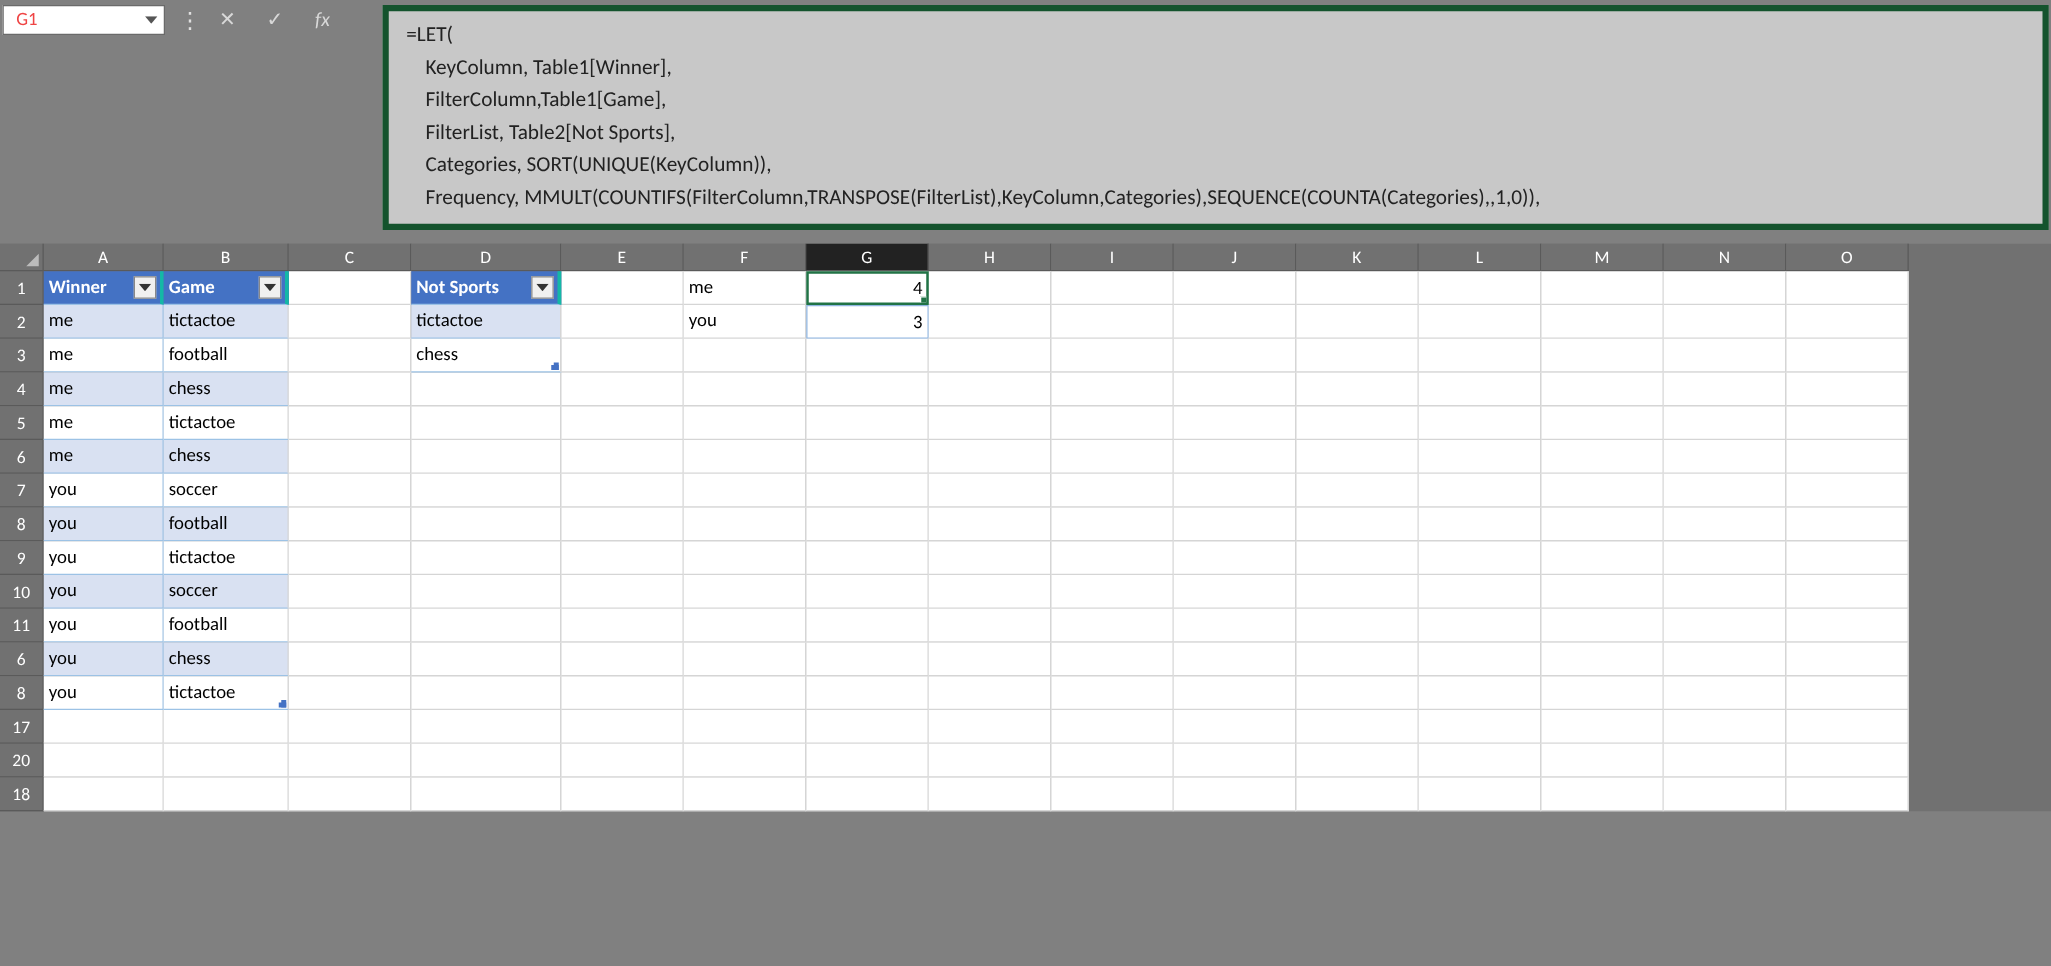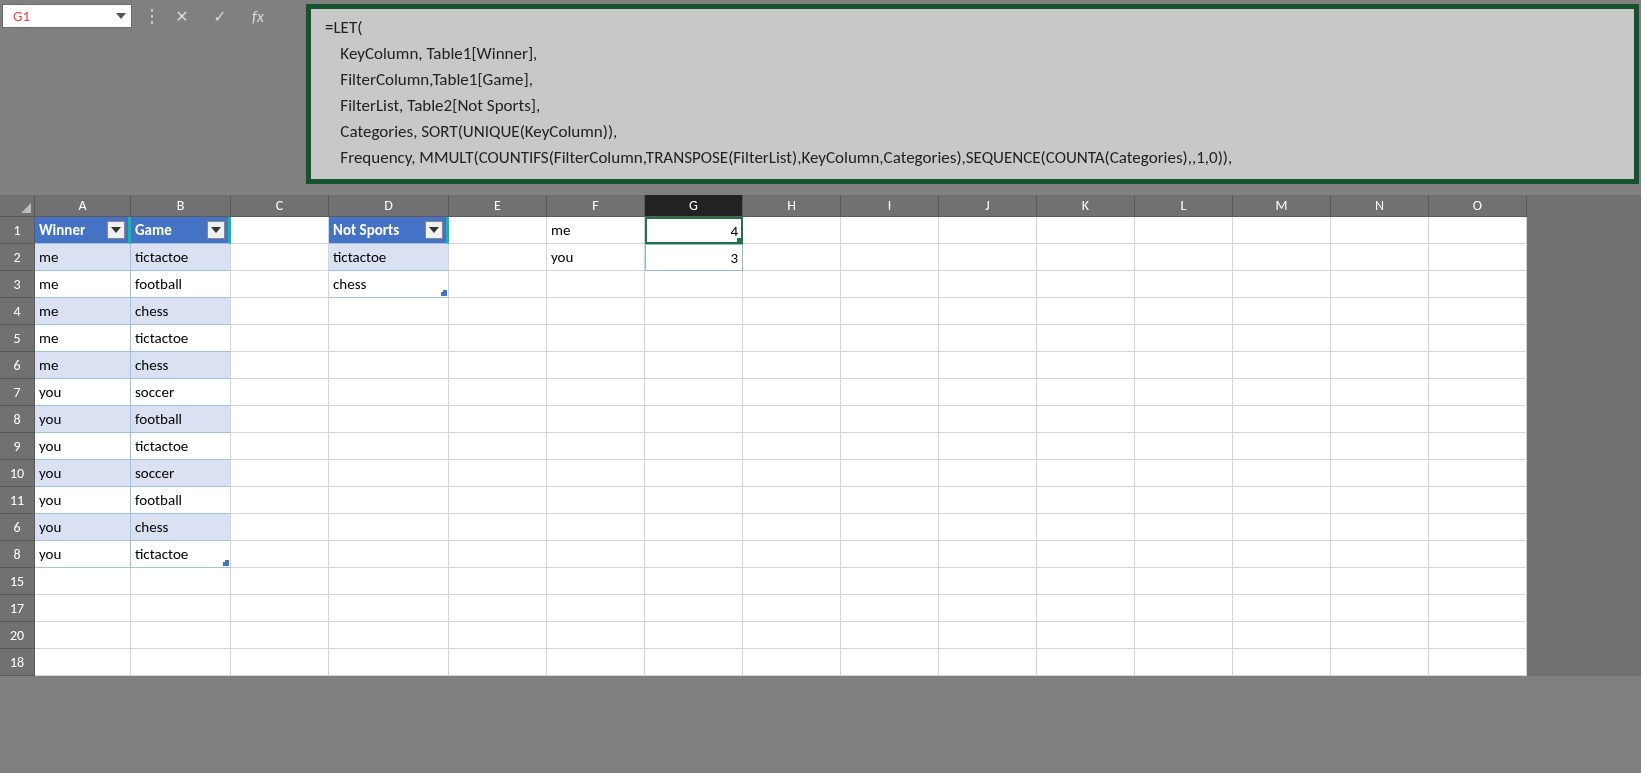--- a/index.html
+++ b/index.html
@@ -486,38 +486,20 @@
         <div class="cell wRest"></div>
         <div class="cell wRest"></div>
         <div class="cell wRest"></div>
         <div class="cell wRest"></div>
         <div class="cell wRest"></div>
         <div class="cell wRest"></div>
         <div class="cell wRest"></div>
         <div class="cell wRest"></div>
       </div>
       <div class="row">
-        <div class="rowh">15</div>
-        <div class="cell wA"></div>
-        <div class="cell wB"></div>
-        <div class="cell wC"></div>
-        <div class="cell wD"></div>
-        <div class="cell wE"></div>
-        <div class="cell wF"></div>
-        <div class="cell wG"></div>
-        <div class="cell wRest"></div>
-        <div class="cell wRest"></div>
-        <div class="cell wRest"></div>
-        <div class="cell wRest"></div>
-        <div class="cell wRest"></div>
-        <div class="cell wRest"></div>
-        <div class="cell wRest"></div>
-        <div class="cell wRest"></div>
-      </div>
-      <div class="row">
         <div class="rowh">17</div>
         <div class="cell wA"></div>
         <div class="cell wB"></div>
         <div class="cell wC"></div>
         <div class="cell wD"></div>
         <div class="cell wE"></div>
         <div class="cell wF"></div>
         <div class="cell wG"></div>
         <div class="cell wRest"></div>
         <div class="cell wRest"></div>

